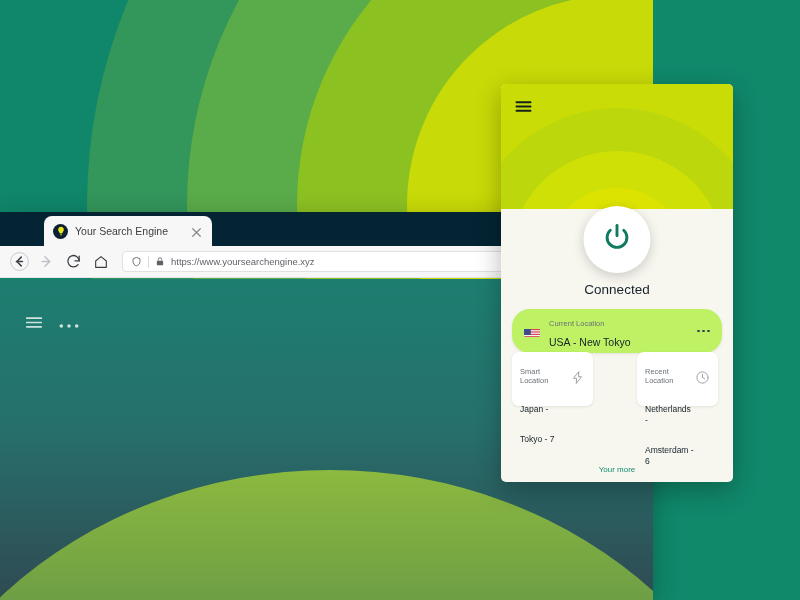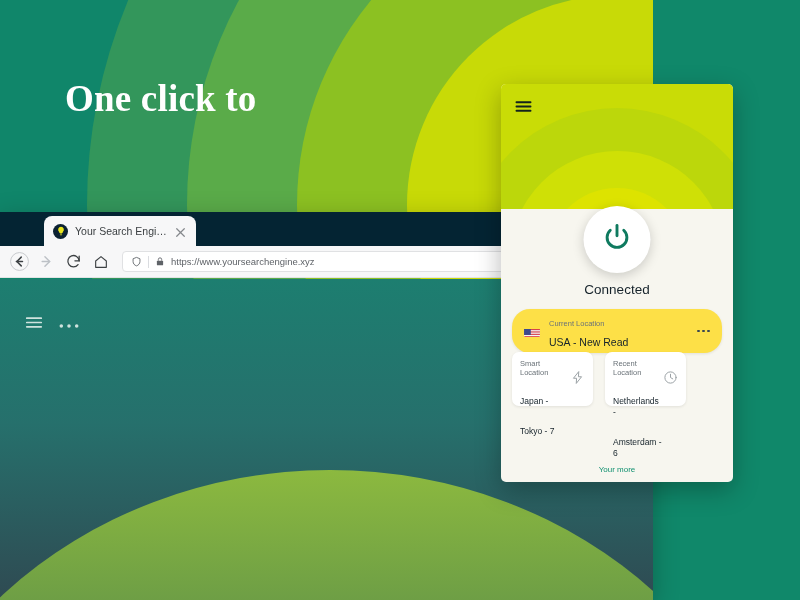--- a/index.html
+++ b/index.html
@@ -31,21 +31,21 @@
   
   #browser {
     position:absolute; left:0; top:212px; width:653px; height:388px;
     overflow:hidden;
     box-shadow:0 6px 24px rgba(0,0,0,.25);
   }
   #tabstrip {
     height:34px; background:#042433; position:relative;
   }
   .tab {
-    position:absolute; left:44px; top:4px; width:152px; height:30px;
+    position:absolute; left:44px; top:4px; width:168px; height:30px;
     background:#f7f7f8; border-radius:8px 8px 0 0;
     display:flex; align-items:center; gap:7px; padding:0 9px;
   }
   .favicon {
     width:15px; height:15px; border-radius:50%;
     background:#0c2233; flex:0 0 auto;
     display:flex; align-items:center; justify-content:center;
   }
   .tab-title {
     font-size:10.5px; color:#3c4043; flex:1;
@@ -116,39 +116,39 @@
     display:flex; align-items:center; justify-content:center;
     box-shadow:0 3px 12px rgba(0,0,0,.18); z-index:5;
   }
   #status-label {
     position:absolute; top:198px; width:100%; text-align:center;
     font-size:13.5px; color:#16232b;
   }
 
   #current-card {
     position:absolute; left:11px; top:225px; width:210px; height:44px;
-    background:#fde047; border-radius:18px; display:flex; align-items:center;
+    background:#bef264; border-radius:18px; display:flex; align-items:center;
     padding:0 12px; gap:9px; box-shadow:0 1px 3px rgba(0,0,0,.09);
   }
   .flag {
     width:16px; height:11px; flex:0 0 auto; border-radius:1.5px; overflow:hidden;
   }
   .cc-txt { flex:1; line-height:1.25; }
   .cc-label { font-size:7.5px; color:#6a7278; }
   .cc-value { font-size:10.5px; color:#16232b; }
   .dots3 { display:flex; gap:2.5px; flex:0 0 auto; }
   .dots3 i { width:2.7px; height:2.7px; border-radius:50%; background:#3b4850; display:block; }
 
   .loc-card {
     position:absolute; top:268px; width:81px; height:54px;
-    background:#fff; border-radius:7px; padding:7px 8px;
+    background:#fff; border-radius:7px; padding:15px 8px;
     display:flex; align-items:flex-start; box-shadow:0 1px 3px rgba(0,0,0,.09);
   }
   #smart-card { left:11px; }
-  #recent-card { left:104px; }
+  #recent-card { left:136px; }
   .loc-txt { flex:1; }
   .loc-label { font-size:7.5px; color:#6a7278; margin-bottom:4px; }
   .loc-value { font-size:8.5px; color:#16232b; line-height:1.3;margin-top:19px; }
   .loc-icon { flex:0 0 auto; align-self:center; opacity:.55; }
 
   #tip {
     position:absolute; left:14px; top:348px; width:204px; text-align:center;
     font-size:8px; color:#5d666c; line-height:1.5;
   }
   #read-more {
@@ -163,21 +163,21 @@
   <div class="ring r1"></div>
   <div class="ring r2"></div>
   <div class="ring r3"></div>
   <div class="ring r4"></div>
   <div class="ring r5"></div>
 </div>
 <div id="bg-right-flat"></div>
 
 <div id="headline">
   <h1>
-    <span>One click to</span><br>
+    <br>
   </h1>
 </div>
 
 <div id="browser">
 
   <div id="tabstrip">
     <div class="tab">
       <span class="favicon">
         <svg width="10" height="10" viewBox="0 0 24 24">
           <path d="M12 2a7 7 0 0 0-4 12.7V17h8v-2.3A7 7 0 0 0 12 2z" fill="#e9e61e"></path>
@@ -291,21 +291,21 @@
             <rect y="3.9" width="26" height="1.9"></rect>
           <rect y="7.8" width="26" height="1.9"></rect>
             <rect y="11.7" width="26" height="1.9"></rect>
           <rect y="15.6" width="26" height="1.9"></rect>
         </g>
         <rect width="11" height="9.7" fill="#3b4a8c"></rect>
       </svg>
     </span>
     <span class="cc-txt">
       <span class="cc-label">Current Location</span><br>
-      <span class="cc-value">USA - New Read</span>
+      <span class="cc-value">USA - New Tokyo</span>
     </span>
     <span class="dots3">
       <i></i>
         <i></i>
         <i></i>
     </span>
   </div>
 
   <div class="loc-card" id="smart-card">
     <span class="loc-txt">

